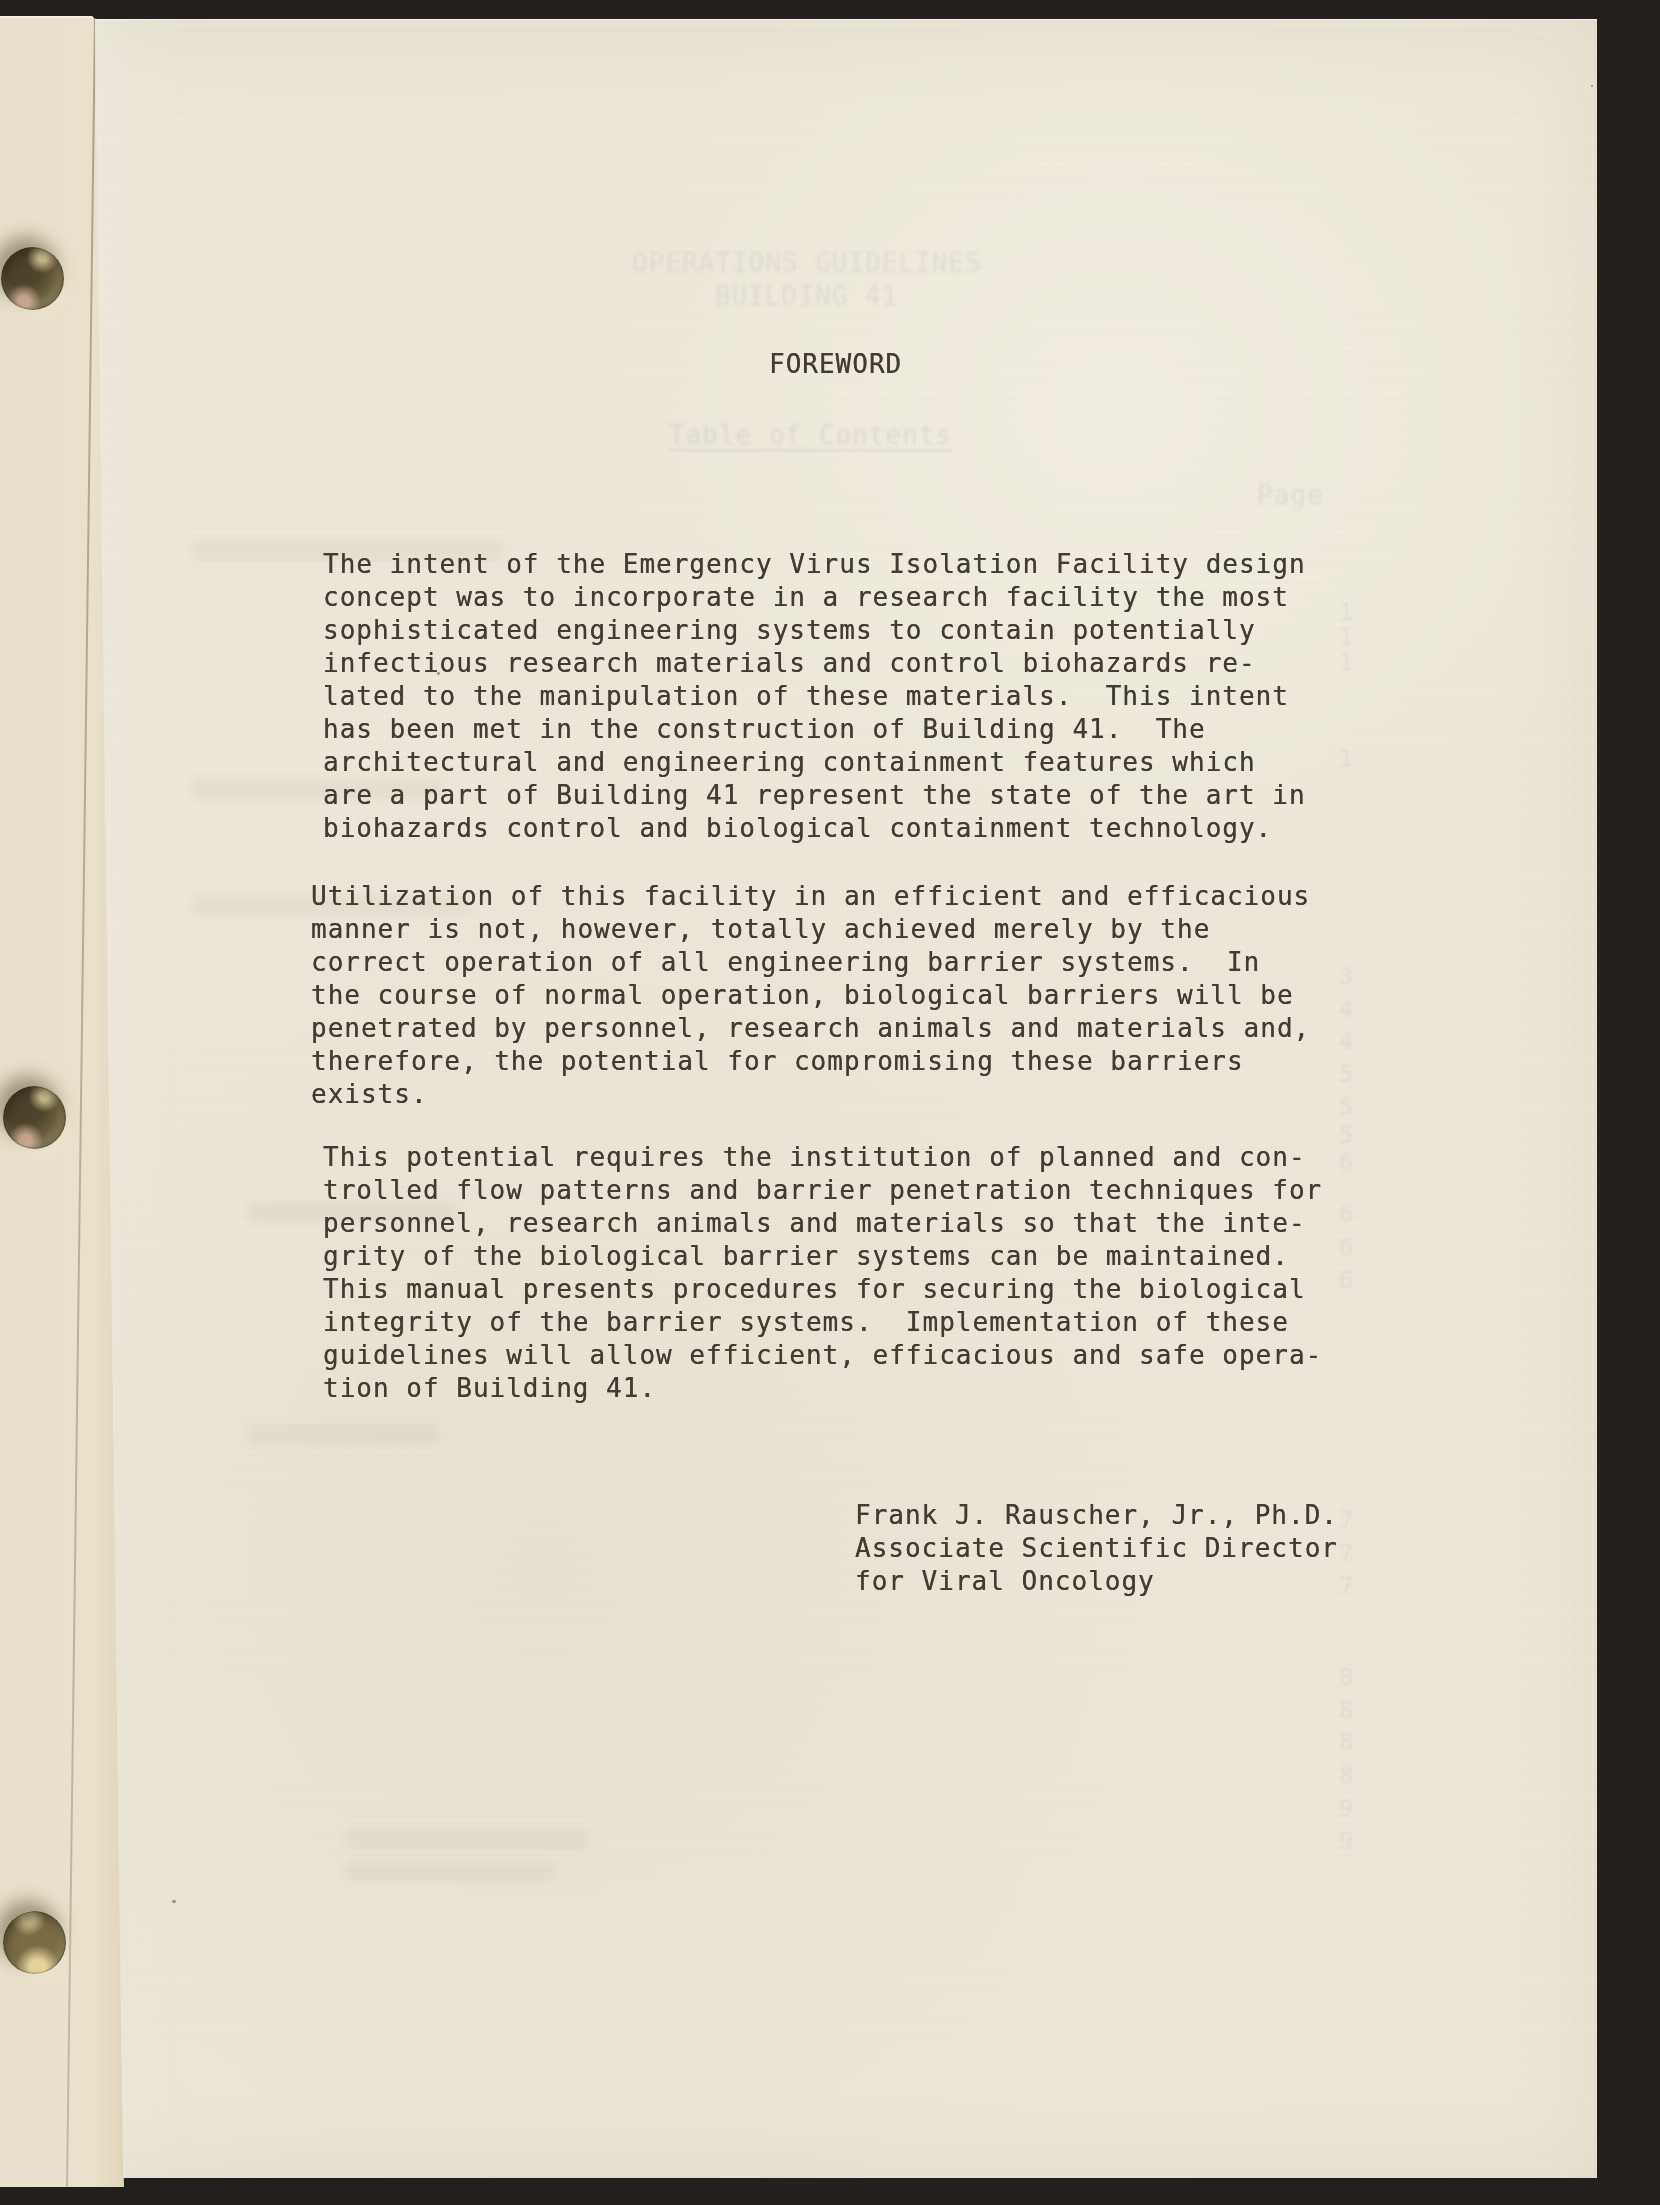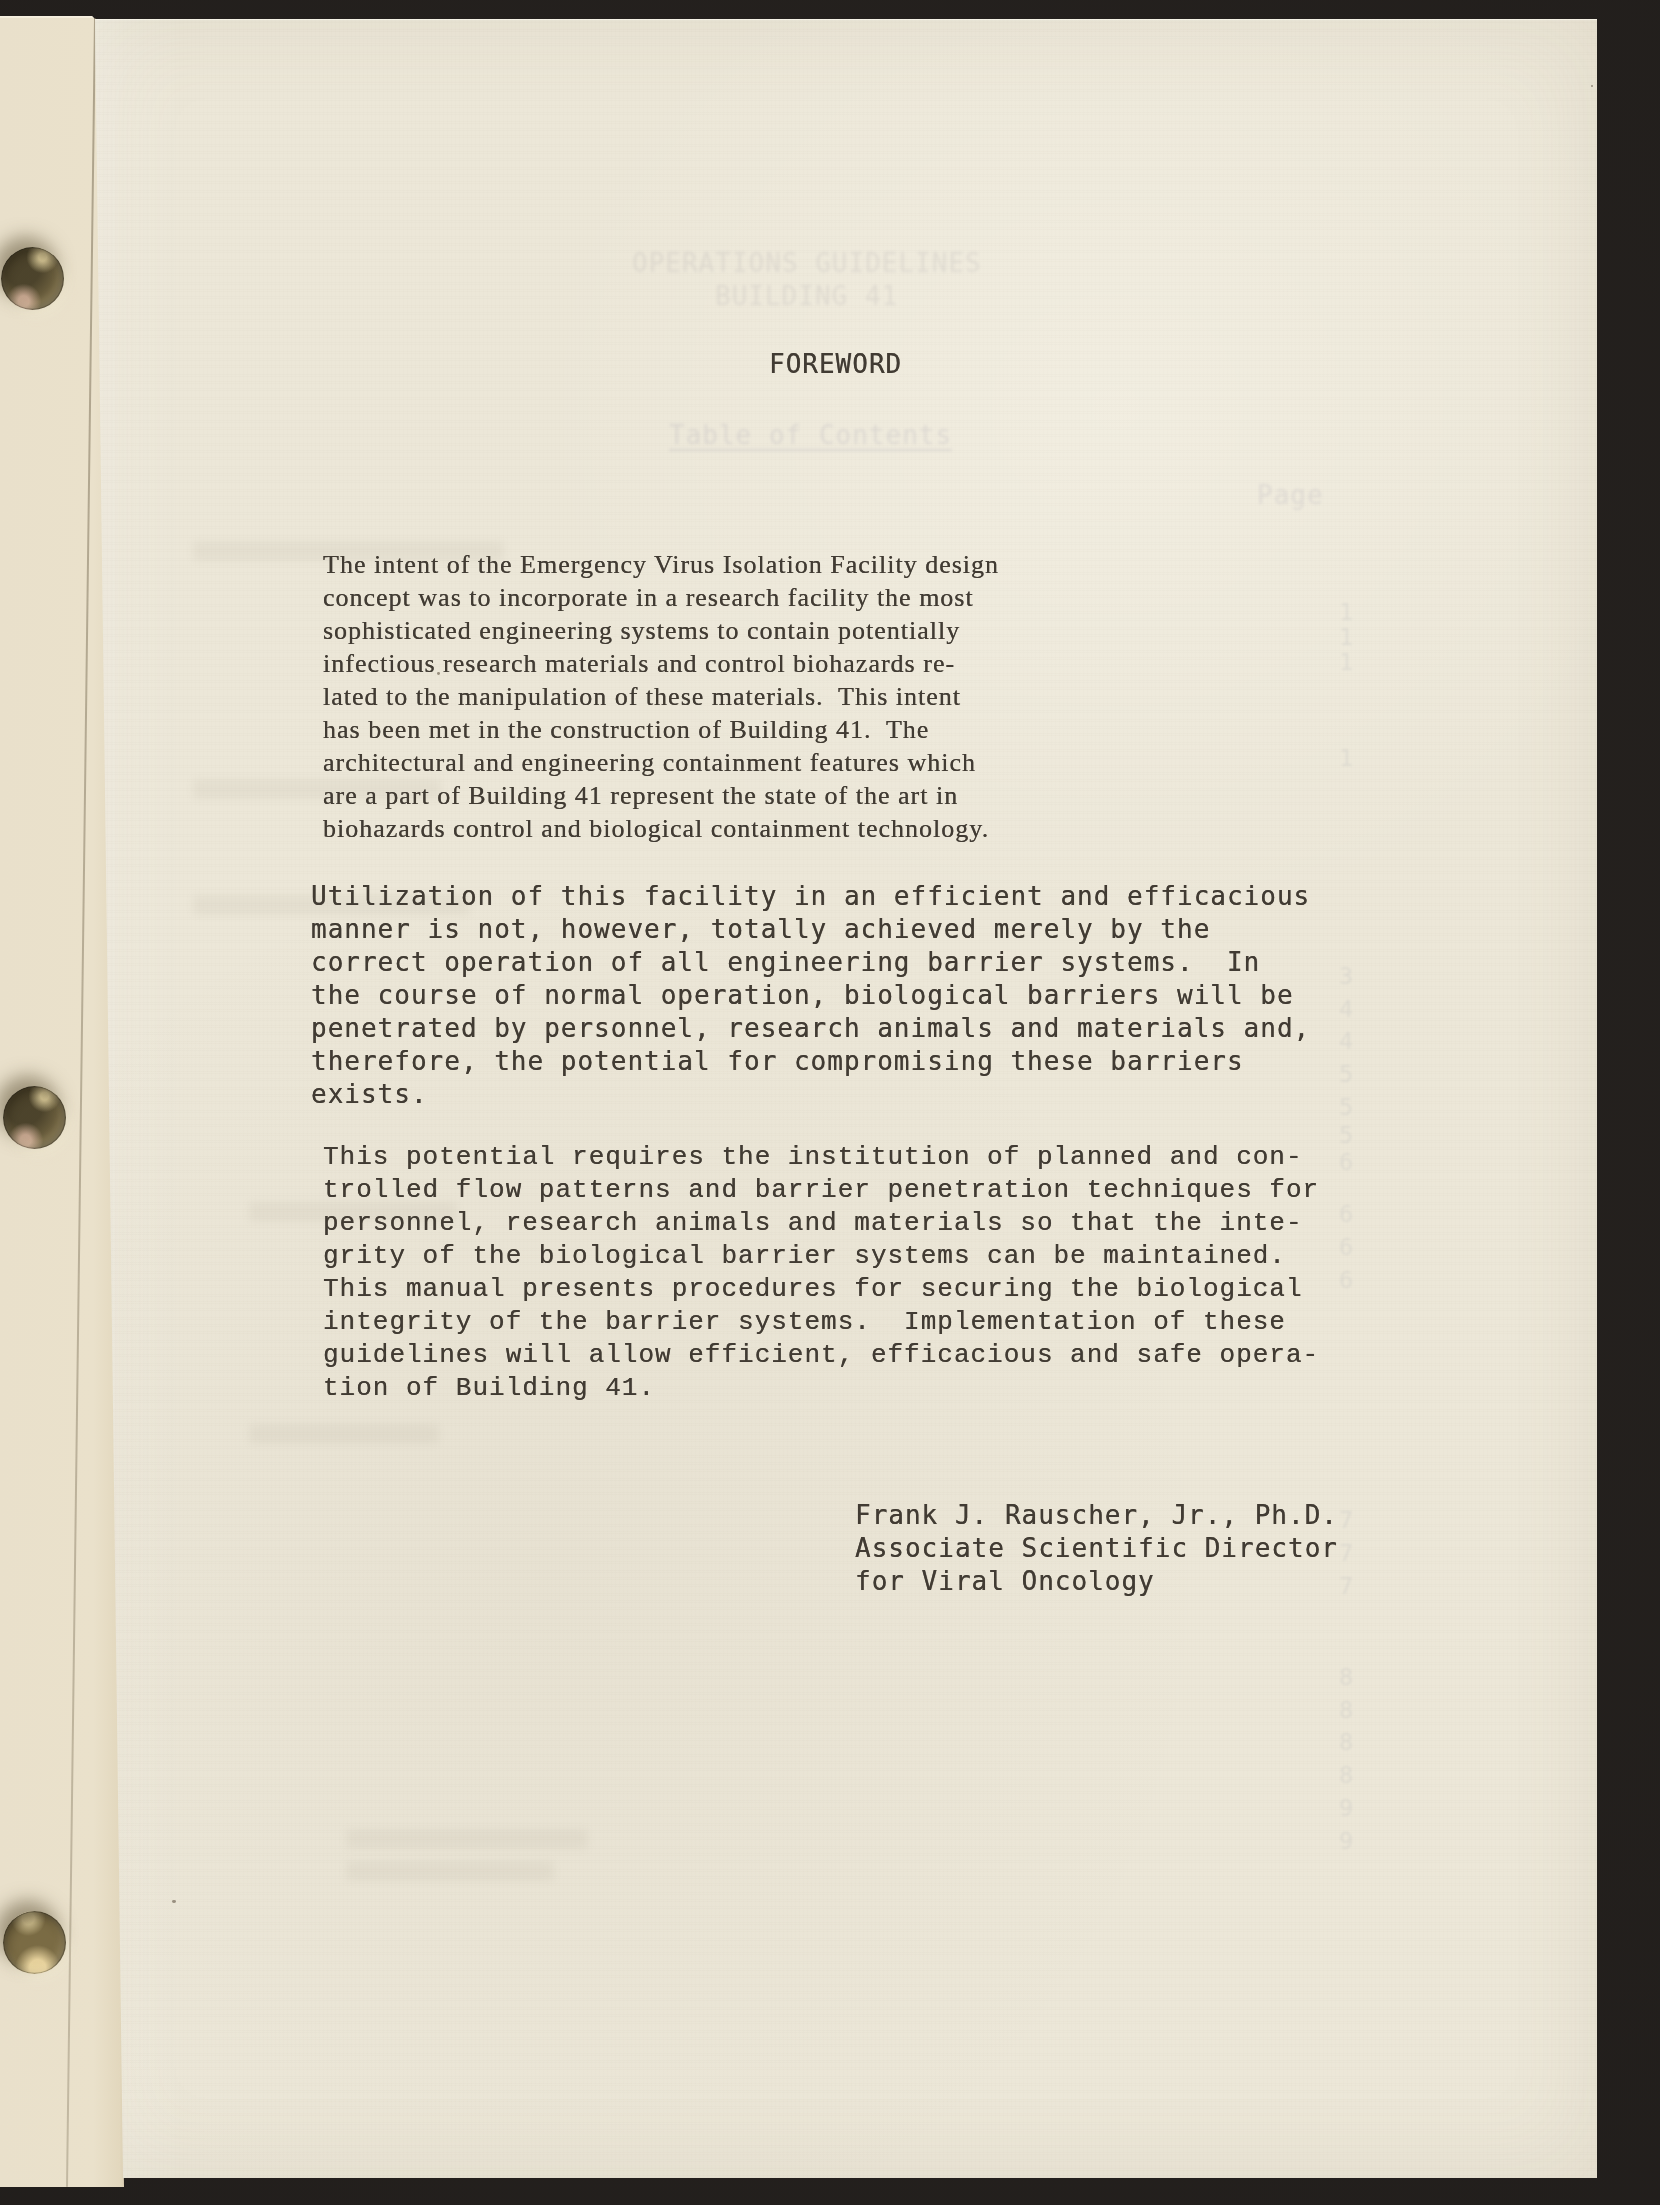--- a/index.html
+++ b/index.html
@@ -58,23 +58,23 @@
       radial-gradient(circle at 55% 90%, rgba(235,214,160,.95) 0 12%, rgba(235,214,160,0) 34%),
       radial-gradient(circle at 40% 12%, rgba(214,198,150,.8) 0 9%, rgba(214,198,150,0) 26%),
       radial-gradient(circle at 50% 50%, #7a6b44 0 58%, #645a3e 76%, #4c4631 90%, #3d3929 100%);
   }
   
   .typed{
     position:absolute;color:#413b33;font-size:26px;line-height:33px;letter-spacing:1px;
     white-space:pre;text-shadow:0 0 0.6px rgba(65,59,51,.75), 0.3px 0.3px 0 rgba(65,59,51,.25);
   }
   .heading{left:769px;top:348px;}
-  .para-1{left:323px;top:548px;font-family:Liberation Serif, serif;}
+  .para-1{left:323px;top:548px;}
   .para-2{left:311px;top:880px;}
-  .para-3{left:323px;top:1141px;font-family:Liberation Mono, monospace;}
+  .para-3{left:323px;top:1141px;}
   .signature{left:855px;top:1499px;}
   
   .ghost{
     position:absolute;color:#8f8a94;font-size:26px;letter-spacing:1px;white-space:pre;
     opacity:.15;filter:blur(1.4px);
   }
   .ghost-title-1{left:632px;top:248px;}
   .ghost-title-2{left:715px;top:281px;}
   .ghost-toc{left:669px;top:420px;text-decoration:underline;text-underline-offset:5.2px;color:#8a86a0;opacity:.17;}
   .ghost-page-label{left:1257px;top:480px;color:#8a86a0;opacity:.16;}

